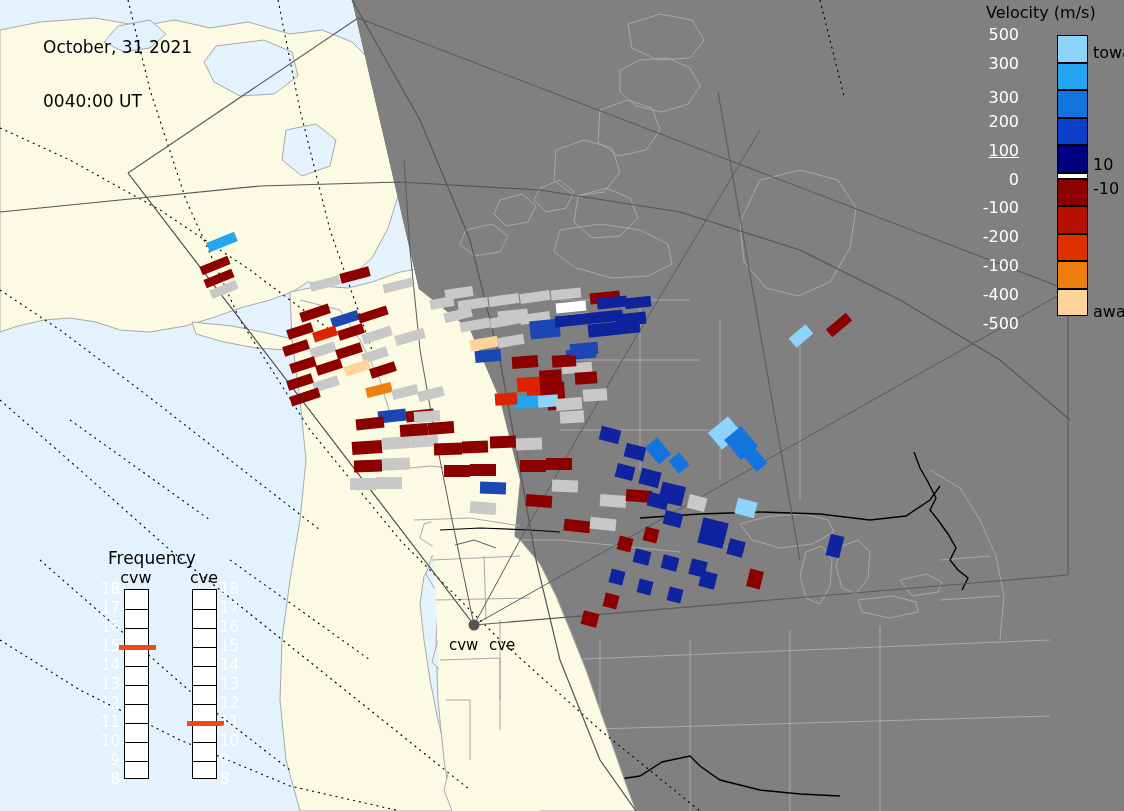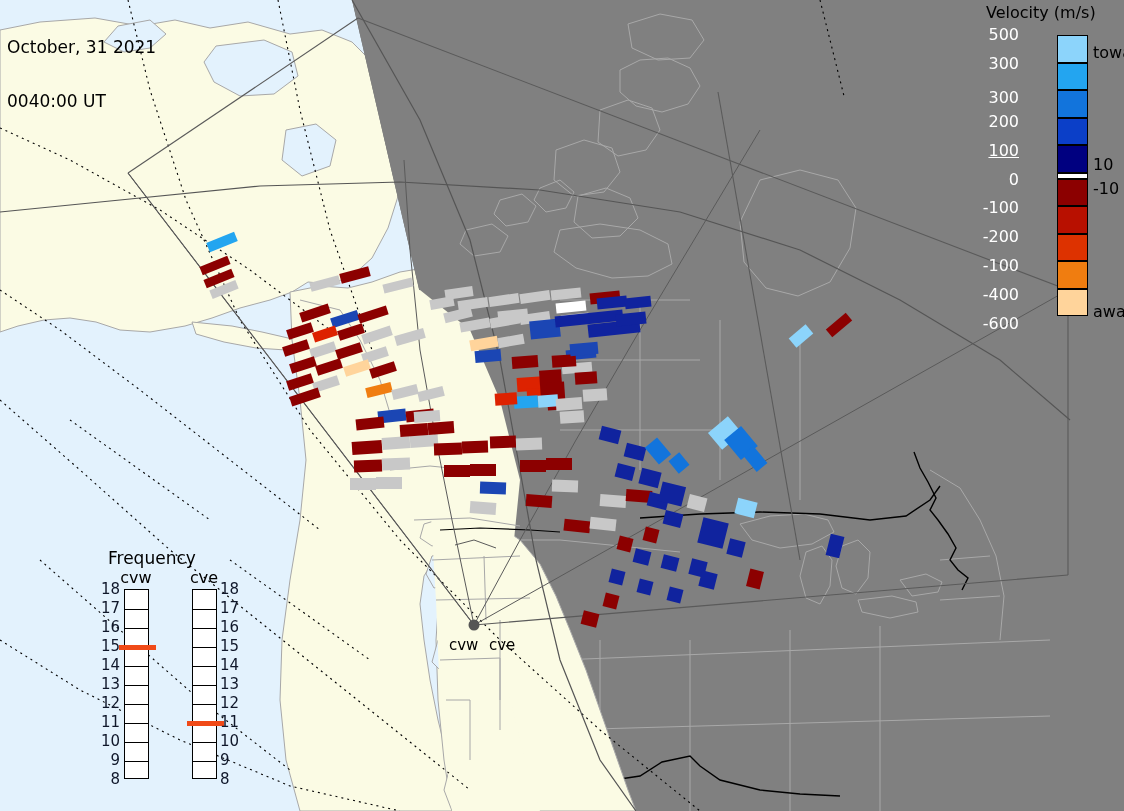--- a/index.html
+++ b/index.html
@@ -15,21 +15,21 @@
   .layer{position:absolute;left:0;top:0;width:1124px;height:811px;}
   svg.layer{display:block;}
 
   
   #timestamp{
     position:absolute;left:7px;top:2px;
     color:#000;font-size:17px;line-height:18px;
     letter-spacing:0px;white-space:pre;
     font-family:"DejaVu Sans","Liberation Sans",sans-serif;
   }
-  #timestamp div{display:block;}
+  #timestamp div{display:block;margin-left:36px;}
 
   
   #cbar-wrap{position:absolute;left:986px;top:0px;width:138px;height:340px;}
   #cbar-title{
     position:absolute;left:0px;top:3px;width:138px;
     text-align:left;color:#000;font-size:16px;white-space:nowrap;
   }
   #cbar-box{position:absolute;left:71px;top:35px;width:31px;height:289px;}
   .cb-seg{position:absolute;left:0;width:31px;border:1px solid #000;box-sizing:border-box;}
   .cb-tick{
@@ -42,21 +42,21 @@
   }
 
   
   #freq-wrap{position:absolute;left:78px;top:548px;width:170px;height:250px;}
   #freq-title{position:absolute;left:30px;top:0px;font-size:17px;color:#000;white-space:nowrap;}
   .freq-panel{position:absolute;top:20px;}
   .fp-label{position:absolute;top:0px;width:40px;text-align:center;font-size:16px;color:#000;}
   .fp-box{position:absolute;top:21px;width:25px;height:190px;border:1.6px solid #000;background:#fff;box-sizing:border-box;}
   .fp-grid{position:absolute;left:0;width:100%;height:0;border-top:1.4px solid #000;}
   .fp-marker{position:absolute;height:5px;background:#f04a18;}
-  .fp-tick{position:absolute;font-size:15px;color:#0f172a;width:26px;text-align:right;line-height:15px;}
+  .fp-tick{position:absolute;font-size:15px;color:#ffffff;width:26px;text-align:right;line-height:15px;}
 
   
   .site-label{position:absolute;font-size:15px;color:#000;white-space:nowrap;}
 </style>
 </head>
 <body>
 
 <div id="stage">
 
   <svg class="layer" viewBox="0 0 1124 811" preserveAspectRatio="none">
@@ -378,21 +378,21 @@
   <div class="cb-tick" style="top: 27px;">500</div>
       <div class="cb-tick" style="top: 55.9px;">300</div>
       <div class="cb-tick" style="top: 90px;">300</div>
       <div class="cb-tick" style="top: 113.7px;">200</div>
       <div class="cb-tick" style="top: 142.6px; text-decoration: underline;">100</div>
       <div class="cb-tick" style="top: 171.5px;">0</div>
       <div class="cb-tick" style="top: 200.4px;">-100</div>
       <div class="cb-tick" style="top: 229.3px;">-200</div>
       <div class="cb-tick" style="top: 258.2px;">-100</div>
       <div class="cb-tick" style="top: 287.1px;">-400</div>
-      <div class="cb-tick" style="top: 316px;">-600</div>
+      <div class="cb-tick" style="top: 316px;">-500</div>
       <div class="cb-side" style="top: 45px;">toward</div>
       <div class="cb-side" style="top: 304px;">away</div>
       <div class="cb-side" style="top: 156.5px;">10</div>
       <div class="cb-side" style="top: 180.5px;">-10</div>
     </div>
 
   <div id="freq-wrap">
     <div id="freq-title">Frequency</div>
     <div class="freq-panel" id="freq-panel-0" style="left:20px;">
         <div class="fp-label" style="left: 18px;">cvw</div>

